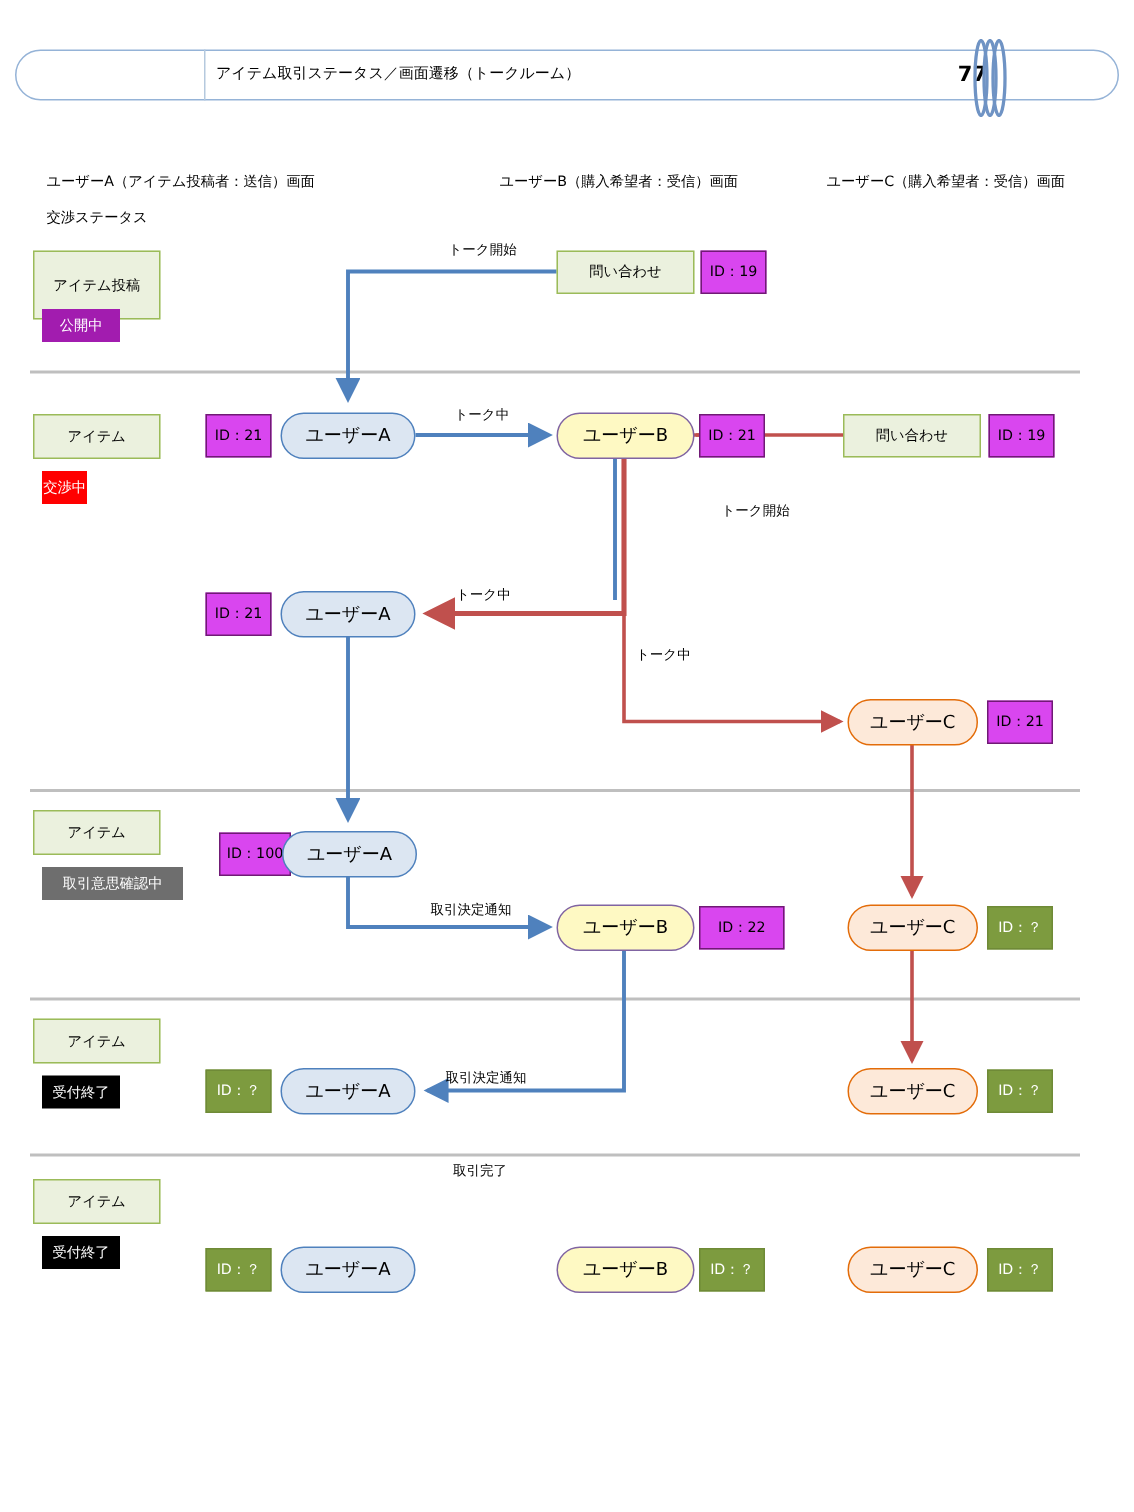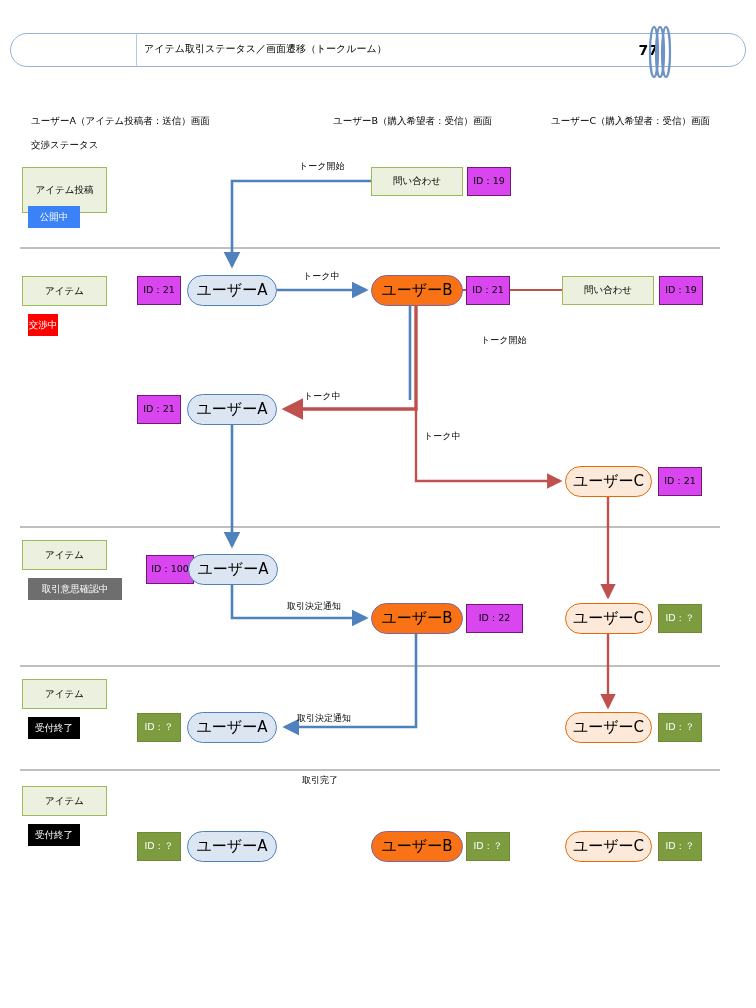--- a/index.html
+++ b/index.html
@@ -101,21 +101,21 @@
   .badge {
     position: absolute;
     box-sizing: border-box;
     display: flex;
     align-items: center;
     justify-content: center;
     font-size: 9.5px;
     color: #ffffff;
     white-space: nowrap;
   }
-  .badge-orange { background: #3b82f6; }
+  .badge-orange { background: #a21caf; }
   .badge-red    { background: #ff0000; }
   .badge-gray   { background: #6e6e6e; }
   .badge-black  { background: #000000; }
 
   .id-box {
     position: absolute;
     box-sizing: border-box;
     display: flex;
     align-items: center;
     justify-content: center;
@@ -133,26 +133,26 @@
     color: #ffffff;
   }
 
   .node {
     position: absolute;
     box-sizing: border-box;
     display: flex;
     align-items: center;
     justify-content: center;
     border-radius: 999px;
-    font-size: 15px;
+    font-size: 12px;
     color: #000;
     white-space: nowrap;
   }
   .node-a { background: #dce6f2; border: 1px solid #4f81bd; }
-  .node-b { background: #f97316; border: 1px solid #8064a2; }
+  .node-b { background: #fef9c3; border: 1px solid #8064a2; }
   .node-c { background: #fde9d9; border: 1px solid #e36c09; }
 
   .edge-label {
     position: absolute;
     font-size: 9px;
     white-space: nowrap;
     color: #000;
   }
 
   .flowsvg {

